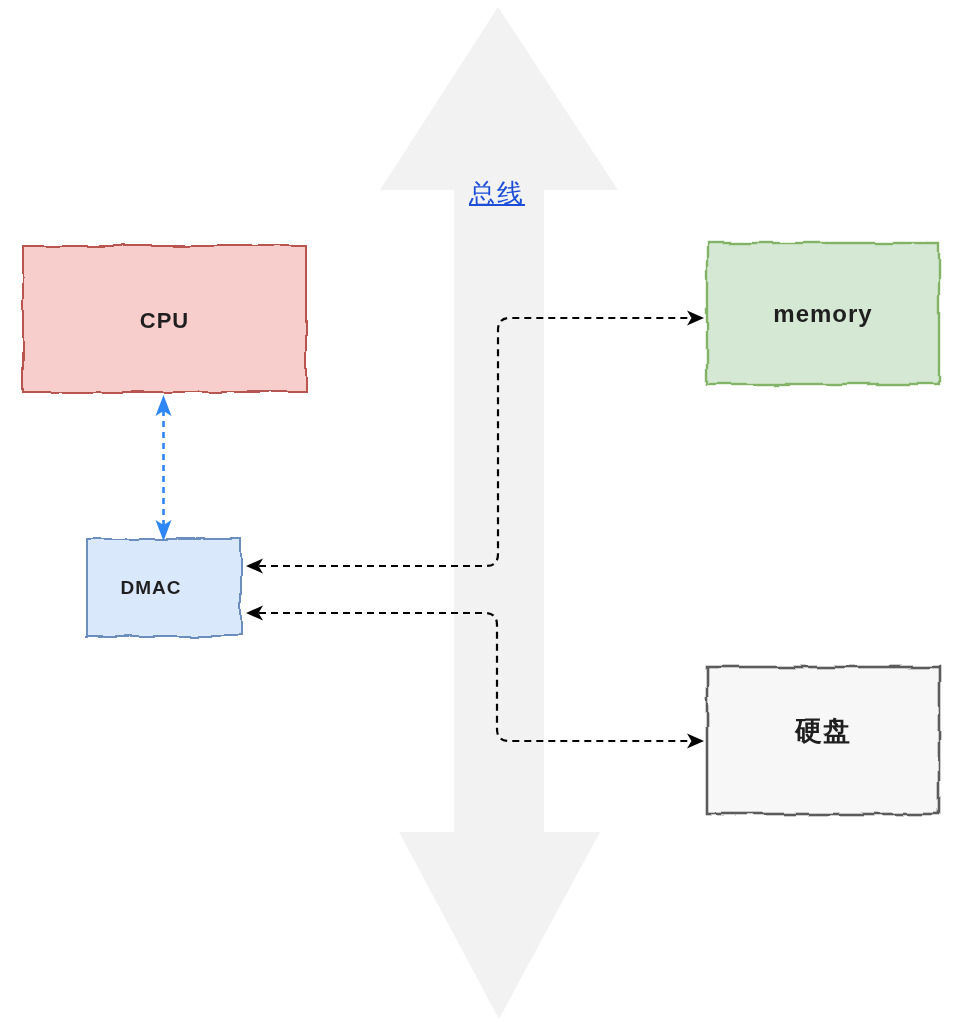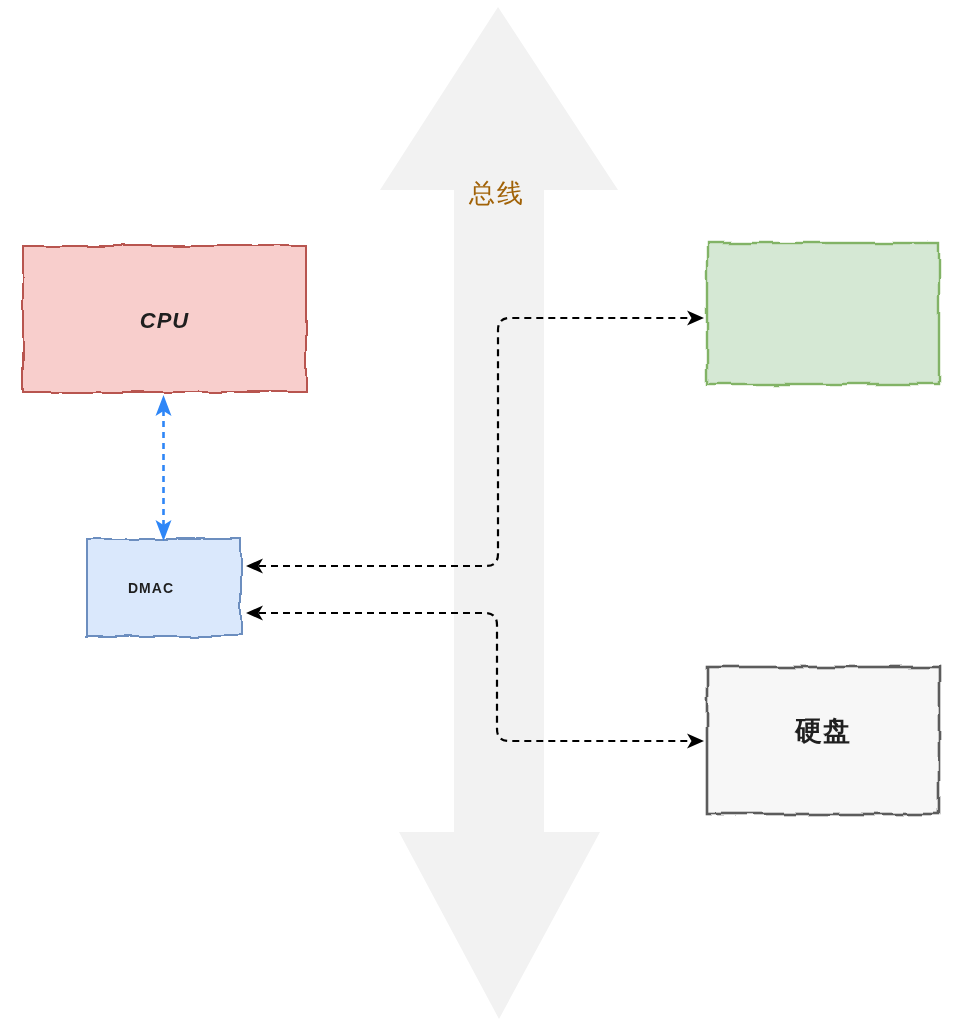--- a/index.html
+++ b/index.html
@@ -15,23 +15,23 @@
   .node-label {
     position: absolute;
     display: flex;
     align-items: center;
     justify-content: center;
     font-weight: bold;
     color: #1f1f1f;
     letter-spacing: 1px;
     pointer-events: none;
   }
-  .lbl-cpu    { left: 23px;  top: 246px; width: 283px; height: 150px; font-size: 22px; font-style: italic; }
+  .lbl-cpu    { left: 23px;  top: 246px; width: 283px; height: 150px; font-size: 22px; }
   .lbl-memory { left: 707px; top: 243px; width: 232px; height: 141px; font-size: 24px; }
-  .lbl-dmac   { left: 87px;  top: 539px; width: 128px; height: 97px;  font-size: 14px; }
+  .lbl-dmac   { left: 87px;  top: 539px; width: 128px; height: 97px;  font-size: 19px; }
   .lbl-disk   { left: 707px; top: 667px; width: 232px; height: 127px; font-size: 27px; font-weight: bold; }
   .bus-label {
     position: absolute;
     left: 427px; top: 176px; width: 140px; height: 34px;
     display: flex; align-items: center; justify-content: center;
     font-size: 26px;
     letter-spacing: 2px;
   }
 </style>
 </head>
@@ -69,18 +69,19 @@
     </g>
 
     <g>
       <path d="M259,613 L485,613 Q497,613 497,625 L497,729 Q497,741 509,741 L690,741" fill="none" stroke-width="2.2" stroke-dasharray="7 5" stroke="#000000"></path>
       <polygon points="246,613 263,605.5 258.5,613 263,620.5" fill="#000000"></polygon>
       <polygon points="704,741 687,733.5 691.5,741 687,748.5" fill="#000000"></polygon>
     </g>
   </svg>
 
   <div class="node-label lbl-cpu">CPU</div>
+  <div class="node-label lbl-memory">memory</div>
   <div class="node-label lbl-dmac">DMAC</div>
   <div class="node-label lbl-disk">硬盘</div>
 
-  <div class="bus-label" style="color: #a16207;">总线</div>
+  <div class="bus-label" style="color: #1d4ed8; text-decoration: underline;">总线</div>
 
 </div>
 
 </body></html>

